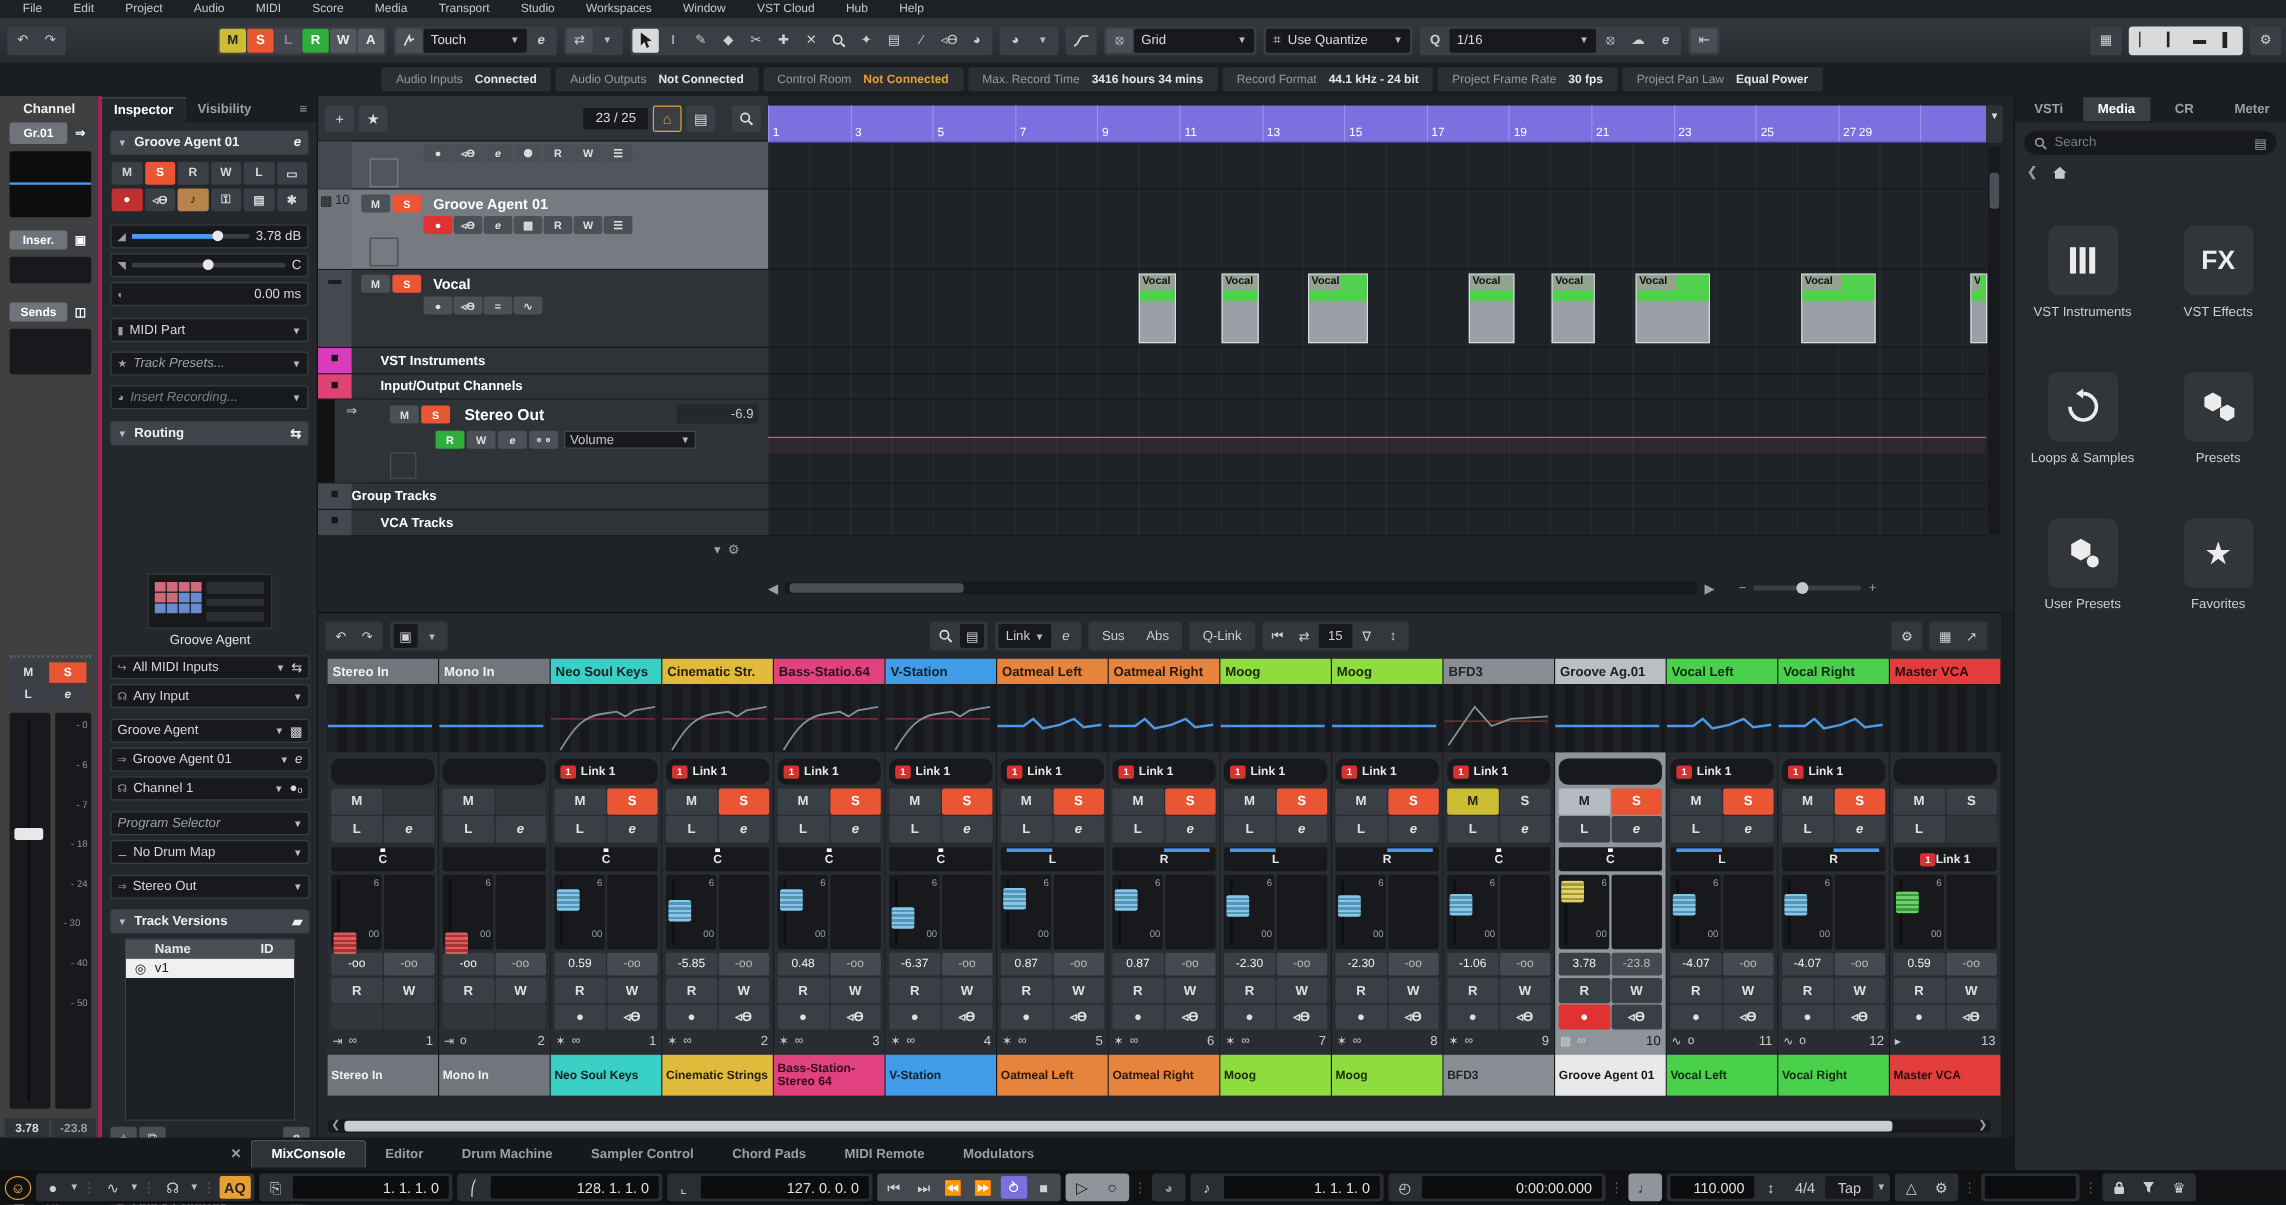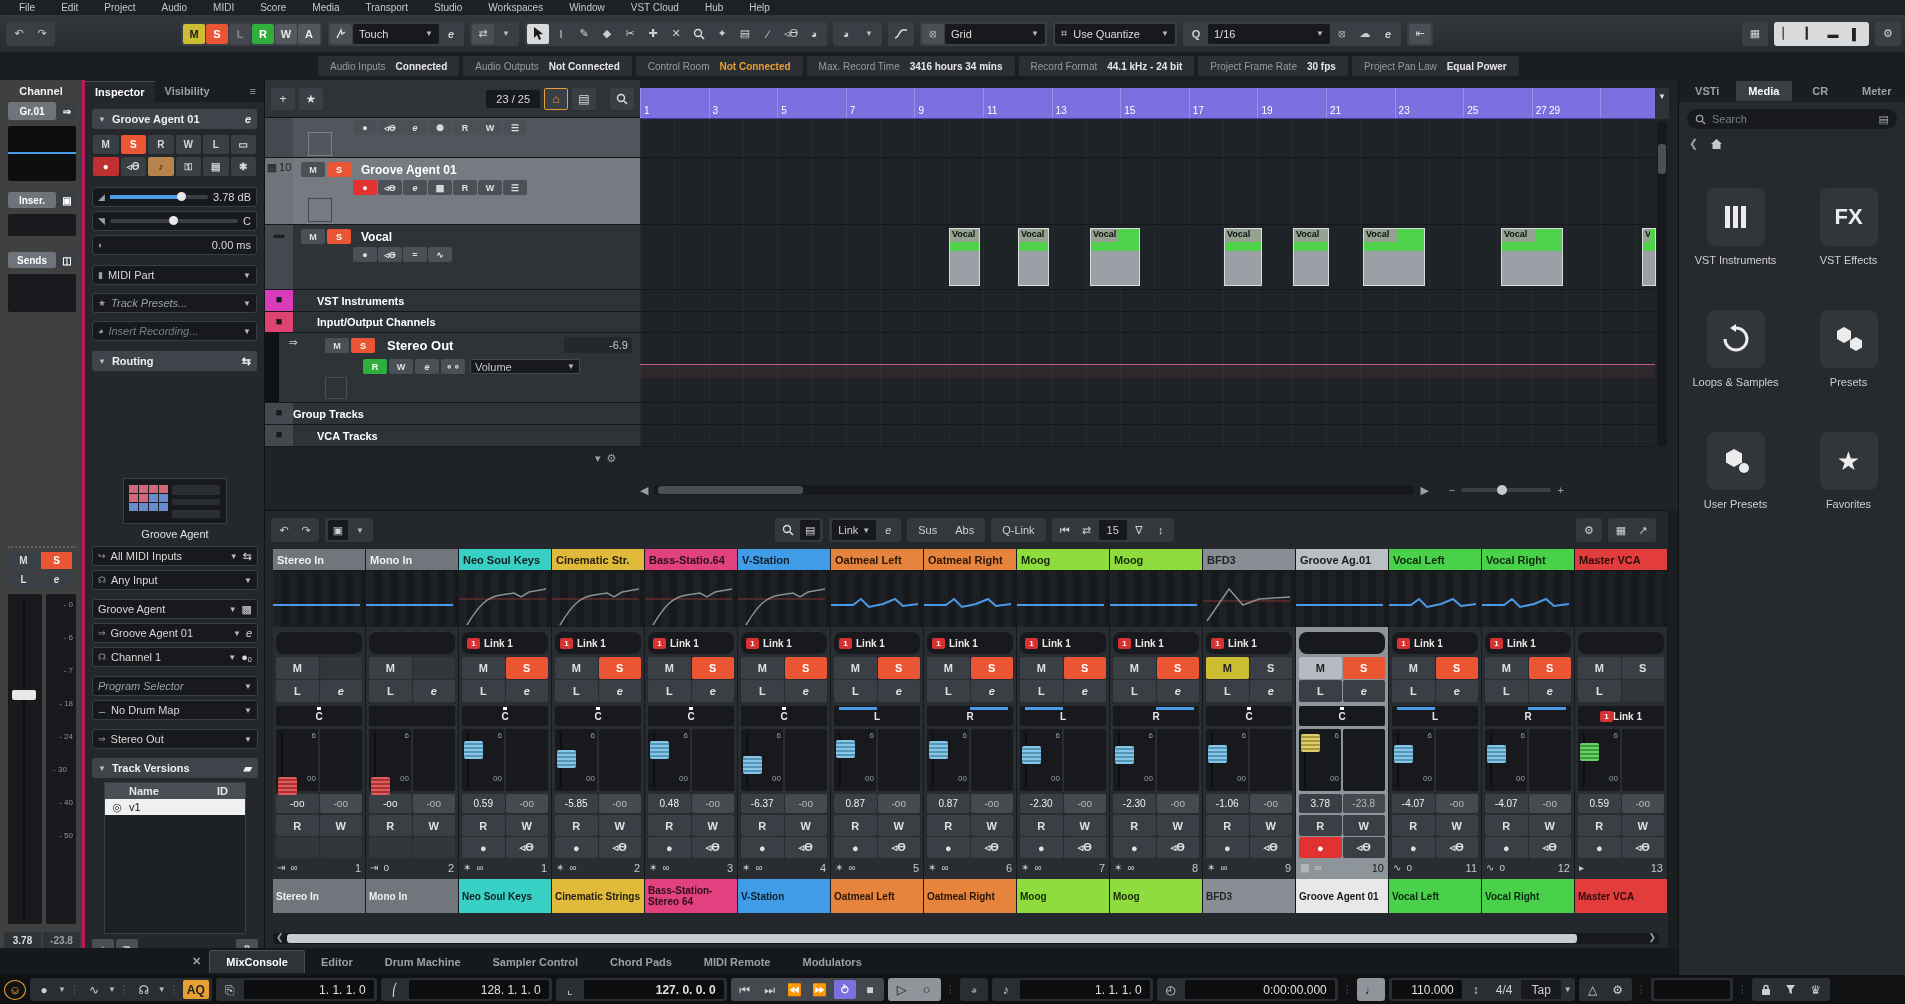--- a/index.html
+++ b/index.html
@@ -1700,21 +1700,21 @@
     <div class="trgroup">
       <div class="trbtn">⎘</div>
       <div class="trdisp" style="width:130px;">1. 1. 1.  0</div>
     </div>
     <div class="trgroup">
       <div class="trbtn">⎛</div>
       <div class="trdisp" style="width:140px;">128. 1. 1.  0</div>
     </div>
     <div class="trgroup">
       <div class="trbtn">⌞</div>
-      <div class="trdisp" style="width:140px;font-weight:bold;">127. 0. 0.  0</div>
+      <div class="trdisp" style="width:140px;">127. 0. 0.  0</div>
     </div>
     <div class="trgroup" style="background:#44494f;">
       <div class="trbtn">⏮</div>
       <div class="trbtn">⏭</div>
       <div class="trbtn">⏪</div>
       <div class="trbtn">⏩</div>
       <div class="trbtn purple">⥁</div>
       <div class="trbtn">■</div>
     </div>
     <div class="trgroup lightgrp">

